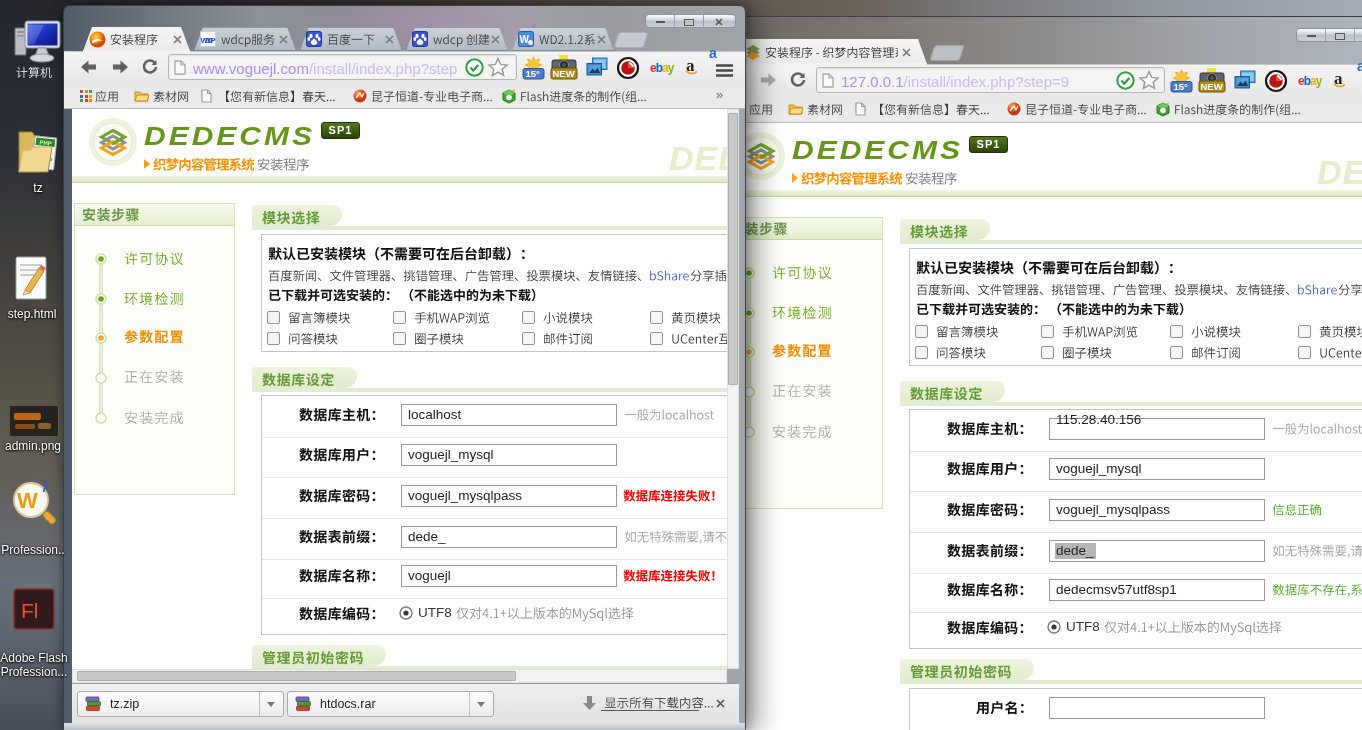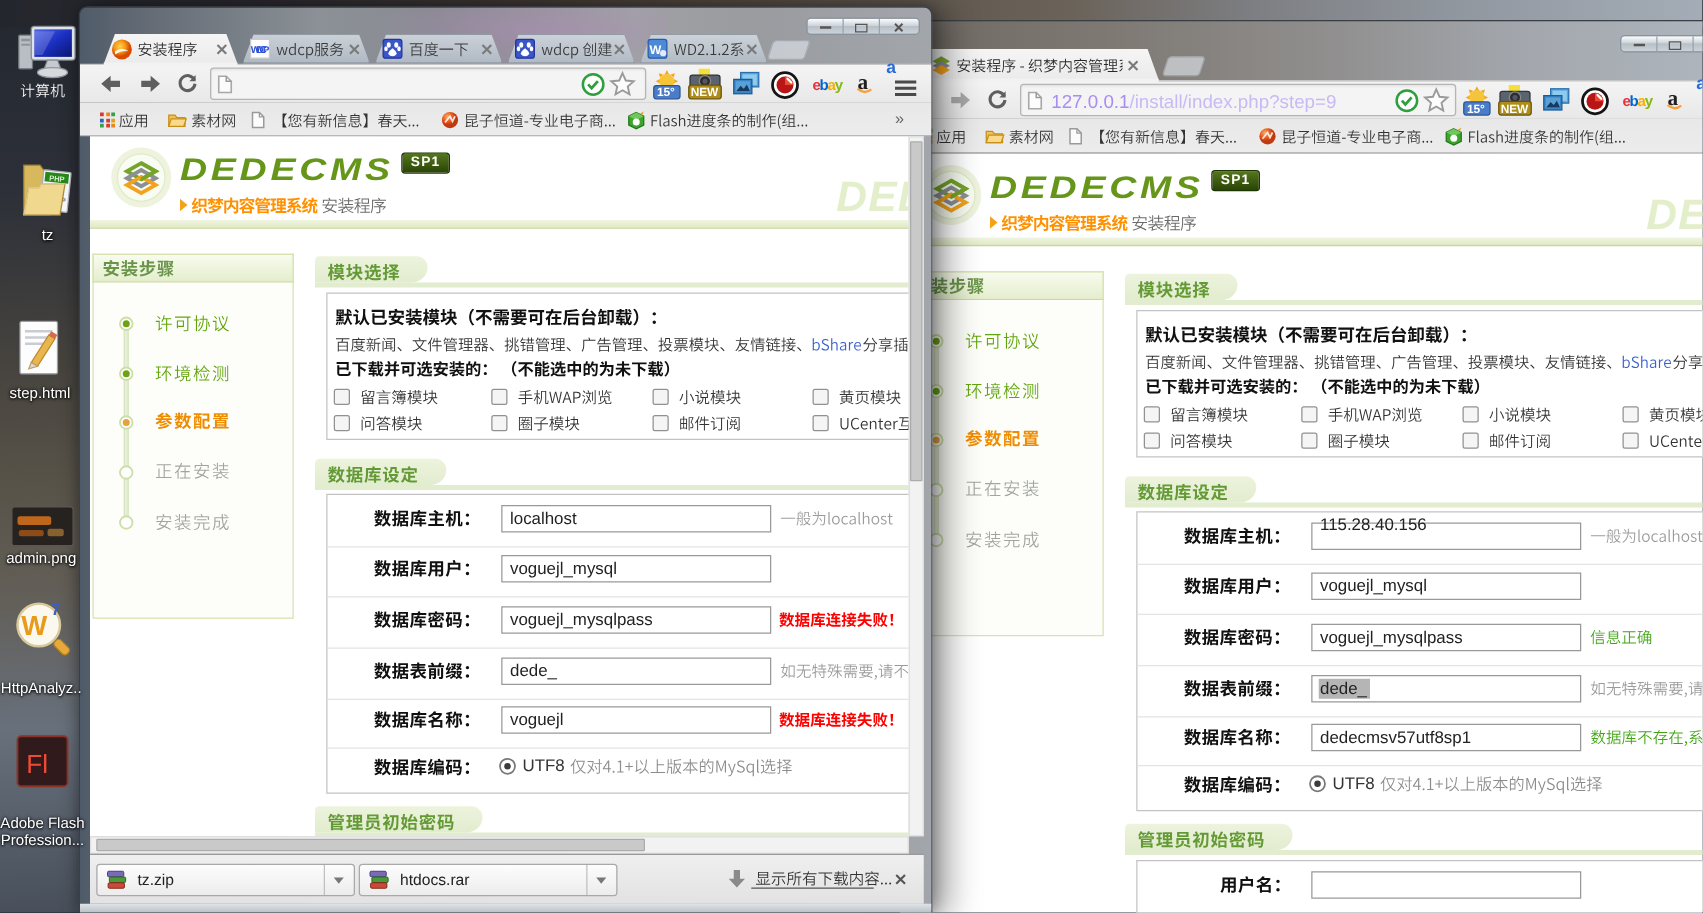--- a/index.html
+++ b/index.html
@@ -874,20 +874,21 @@
     </svg>
     <svg class="ic" style="left:78px;top:53px;width:16px;height:16px" viewBox="0 0 16 16">
       <path d="M13.5 5 A6 6 0 1 0 14 8" stroke="#5f5f5f" stroke-width="2.4" fill="none"></path>
       <path d="M14.5 1 L14.5 6 L9.5 6 Z" fill="#5f5f5f"></path>
     </svg>
     <div class="omni" style="left:104px;top:48px;width:349px;height:26px"></div>
     <svg class="ic" style="left:110px;top:54px;width:12px;height:15px" viewBox="0 0 12 15">
       <path d="M1 1 h6 l4 4 v9 h-10 Z" fill="#fcfcfc" stroke="#a8a8a8" stroke-width="1.3"></path>
       <path d="M7 1 l0 4 l4 0" fill="none" stroke="#9a9a9a" stroke-width="1.2"></path>
     </svg>
+    <div class="ab" style="left:129px;top:53.5px;font-size:15px;white-space:nowrap;width:270px;overflow:hidden"><span style="color:#a98ef0">www.voguejl.com</span><span style="color:#c9baf4">/install/index.php?step</span></div>
     <svg class="ic" style="left:401px;top:52px;width:19px;height:19px" viewBox="0 0 19 19">
       <circle cx="9.5" cy="9.5" r="8.2" fill="#fff" stroke="#2f9e3f" stroke-width="2"></circle>
       <path d="M5.5 9.5 l2.8 3 l5 -5.6" stroke="#2f9e3f" stroke-width="2.2" fill="none"></path>
     </svg>
     <svg class="ic" style="left:424px;top:51px;width:20px;height:20px" viewBox="0 0 20 20">
       <path d="M10 1.5 L12.6 7.4 L19 8 L14.2 12.2 L15.6 18.5 L10 15.2 L4.4 18.5 L5.8 12.2 L1 8 L7.4 7.4 Z" fill="#fdfdfd" stroke="#9a9a9a" stroke-width="1.5"></path>
     </svg>
     <svg class="ic" style="left:457px;top:50px;width:25px;height:24px" viewBox="0 0 25 24">
       <g fill="#f0a81e">
         <path d="M12.5 0 l2 4 l-4 0 Z"></path>
@@ -1617,21 +1618,21 @@
 <rect x="6" y="19" width="20" height="5" rx="2" fill="#b85c14" opacity=".7"></rect>
 <rect x="29" y="18" width="13" height="6" rx="2" fill="#e8a23c" opacity=".5"></rect>
 </svg>
 <div class="dlabel" style="left:2px;top:439px;width:62px">admin.png</div>
 <svg class="ic" style="left:9px;top:478px;width:48px;height:62px" viewBox="0 0 48 62">
 <circle cx="22" cy="22" r="17" fill="#fbf8ef" stroke="#d8c89a" stroke-width="2"></circle>
 <text x="8" y="30" font-size="22" font-weight="bold" fill="#e89b18" font-family="Liberation Sans">W</text>
 <text x="32" y="14" font-size="13" font-weight="bold" fill="#3a5fc8" font-family="Liberation Sans">7</text>
 <rect x="33" y="36" width="14" height="7" rx="3" transform="rotate(45 40 40)" fill="#e8a93c" stroke="#b07f1e"></rect>
 </svg>
-<div class="dlabel" style="left:0px;top:543px;width:66px">HttpAnalyz..</div>
+<div class="dlabel" style="left:0px;top:543px;width:66px">Profession..</div>
 <svg class="ic" style="left:13px;top:588px;width:42px;height:60px" viewBox="0 0 42 60">
 <rect x="1" y="1" width="40" height="40" rx="3" fill="#301a1c" stroke="#8a3226" stroke-width="1.5"></rect>
 <text x="8" y="30" font-size="21" fill="#f04a36" font-family="Liberation Sans">Fl</text>
 </svg>
 <div class="dlabel" style="left:0px;top:651px;width:68px;line-height:14px">Adobe Flash<br>Profession...</div>
 <svg class="t " style="left:16.0px;top:65.0px;width:36.0px;height:15.6px" viewBox="0 -1000 3000 1300">
     <g fill="#ffffff">
       <use href="#g0"></use>
       <use href="#g1" x="1000"></use>
       <use href="#g2" x="2000"></use>

